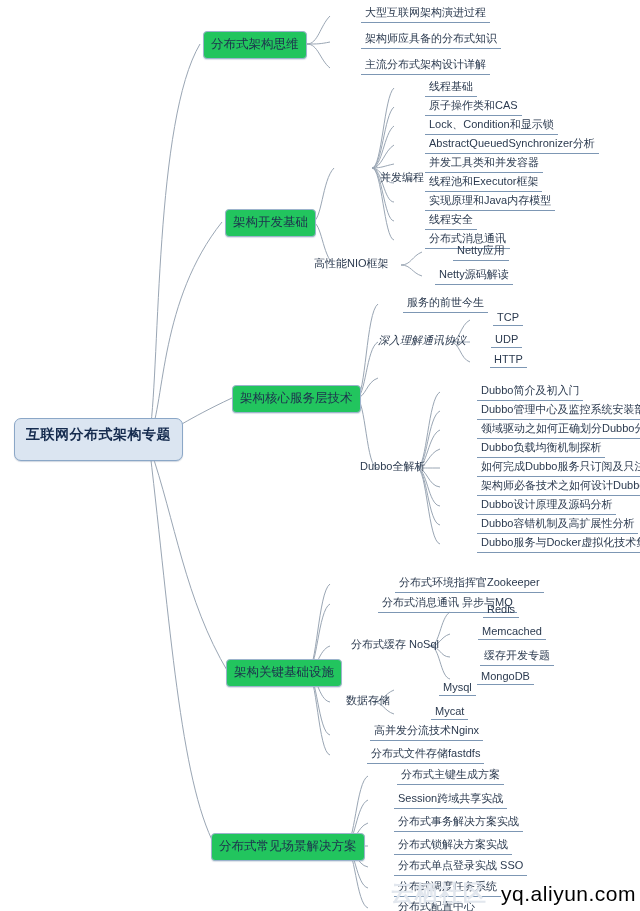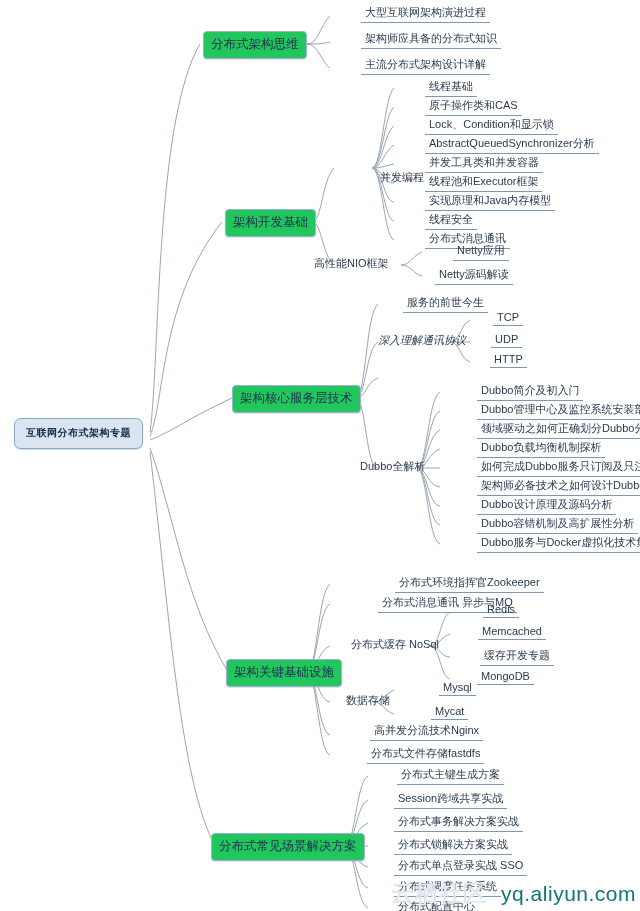--- a/index.html
+++ b/index.html
@@ -27,24 +27,24 @@
     position: absolute;
     white-space: nowrap;
     box-sizing: border-box;
   }
   
   .node.root {
     background: #dbe5f1;
     border: 1.5px solid #8ba7c7;
     border-radius: 7px;
     color: #152b4e;
-    font-size: 10px;
+    font-size: 14px;
     font-weight: bold;
     letter-spacing: 0.5px;
-    padding: 7px 11px 8px 11px;
+    padding: 7px 11px 16px 11px;
     box-shadow: 0 1px 1px rgba(120,140,170,0.35);
   }
   
   .node.branch {
     background: #22c55e;
     border: 1px solid #9cb3cc;
     border-radius: 4px;
     color: #1d2f4d;
     font-size: 12.5px;
     padding: 4px 7px 5px 7px;
@@ -78,21 +78,21 @@
     pointer-events: none;
   }
   #watermark .wm-cn {
     font-size: 23px;
     font-weight: bold;
     color: #e2e7ee;
     letter-spacing: 1px;
   }
   #watermark .wm-en {
     font-size: 21px;
-    color: #0f766e;
+    color: #000000;
     letter-spacing: 0.5px;
     text-align: center;
   }
 </style>
 </head>
 <body>
 
 <div id="canvas">
 
   <svg id="connectors" viewBox="0 0 640 911" xmlns="http://www.w3.org/2000/svg">

